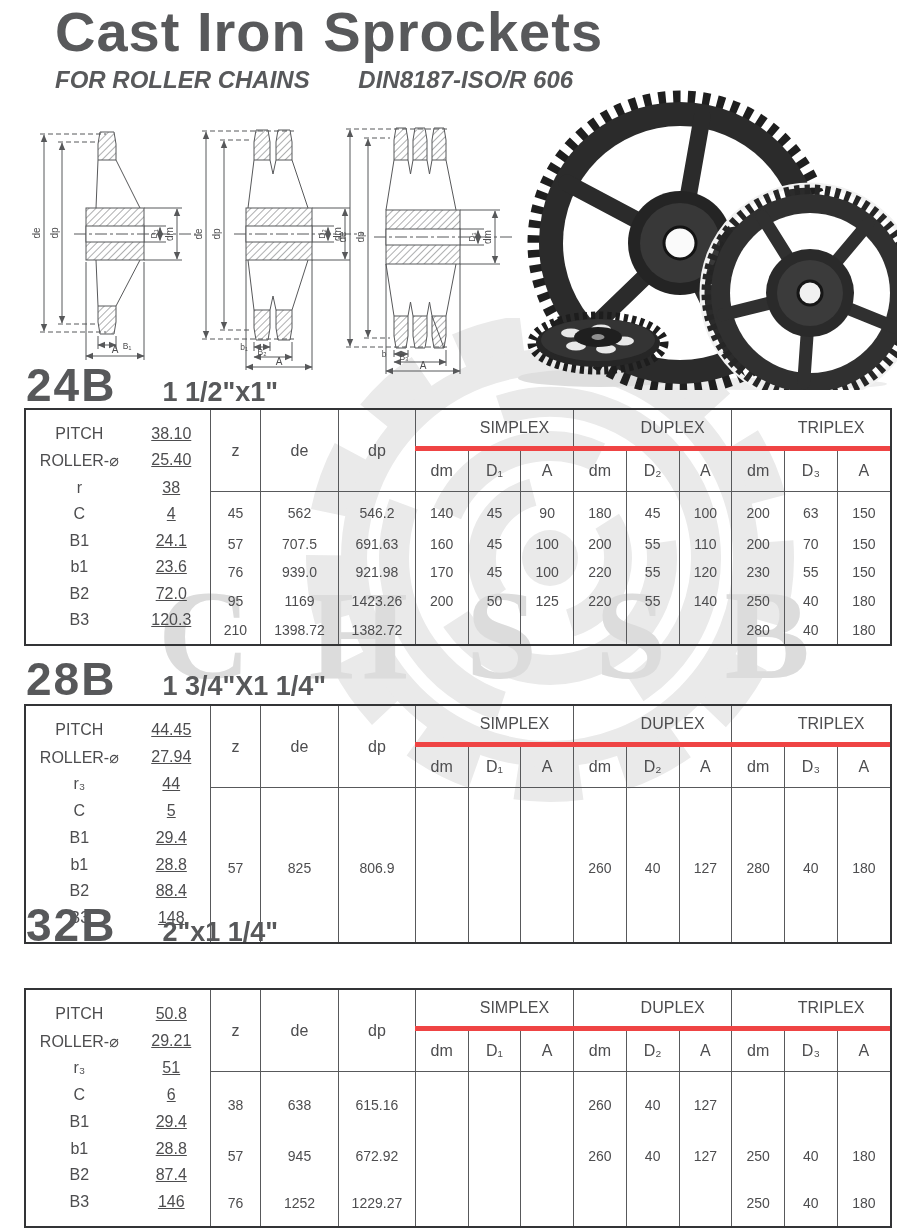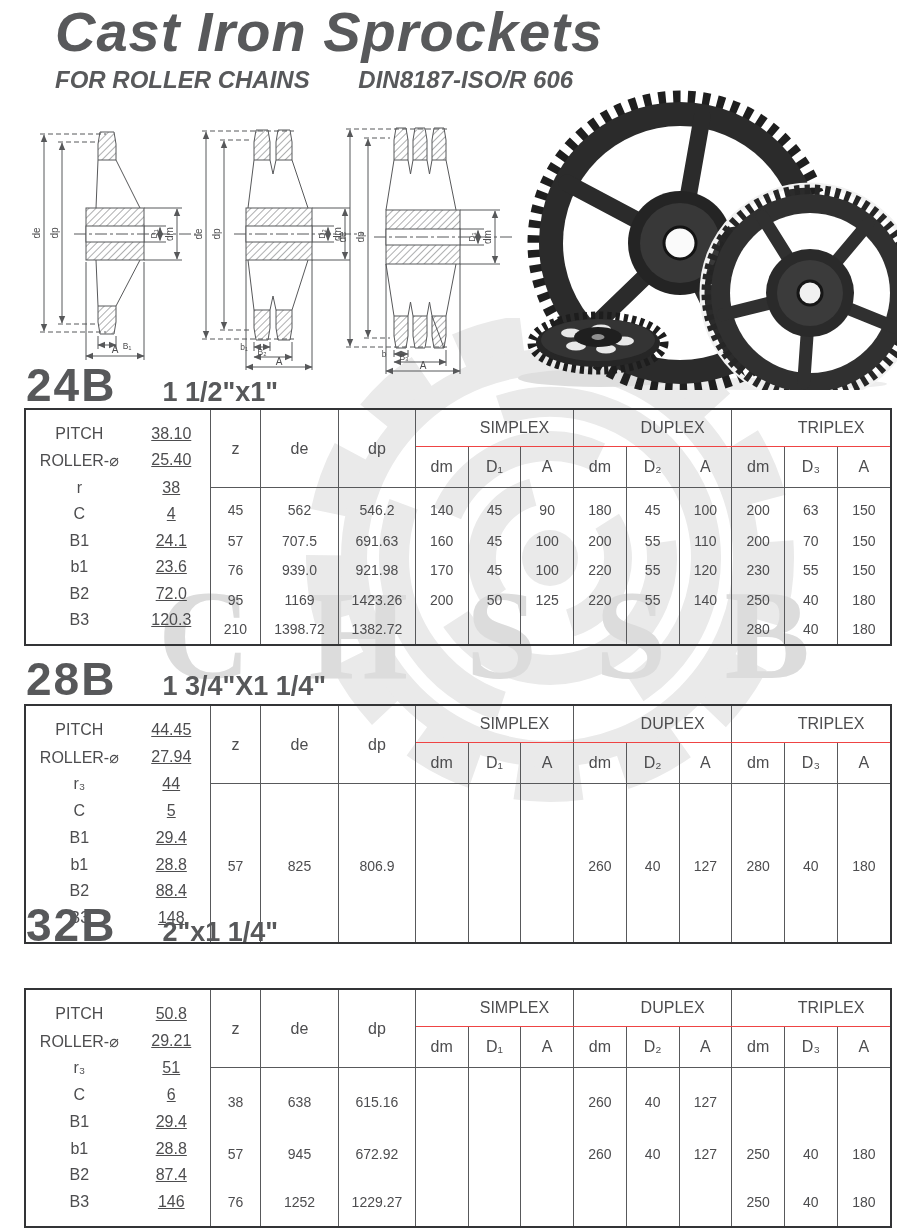--- a/index.html
+++ b/index.html
@@ -1,20 +1,20 @@
 <!DOCTYPE html>
 <html><head>
 <meta charset="utf-8">
 <style>
   html,body{margin:0;padding:0;background:#ffffff;}
   .page{position:relative;width:900px;height:1229px;background:#fff;overflow:hidden;
         font-family:"Liberation Sans","DejaVu Sans",sans-serif;color:#4d4d4f;}
   
   .hdr{position:absolute;left:55px;top:2px;z-index:3;}
-  .hdr h1{margin:0;font-size:56px;line-height:60px;font-weight:bold;font-style:italic;
+  .hdr h1{margin:0;font-size:56px;line-height:60px;font-weight:bold;
           color:#58595b;letter-spacing:1px;}
   .hdr .subtitle{margin-top:4px;font-size:24px;font-weight:bold;font-style:italic;color:#58595b;}
   .hdr .subtitle .gap{margin-left:42px;}
   
   .wm-gear{position:absolute;left:250px;top:318px;z-index:0;}
   .wm-text{position:absolute;left:158px;top:562px;z-index:0;
            font-family:"Liberation Serif","DejaVu Serif",serif;font-weight:bold;
            font-size:128px;letter-spacing:58px;color:#dcdcdc;}
   
   .fig{position:absolute;z-index:2;}
@@ -29,21 +29,21 @@
   .params{width:21.4%;border-right:1px solid #58595b;display:flex;flex-direction:column;
           justify-content:space-evenly;padding:6px 0;box-sizing:border-box;}
   .param-row{display:flex;font-size:16px;}
   .param-row .pl{width:58%;text-align:center;}
   .param-row .pv{width:42%;text-align:center;text-decoration:underline;}
   .spec-table table{border-collapse:collapse;table-layout:fixed;flex:1;height:100%;}
   .spec-table th{font-weight:normal;font-size:16px;color:#4d4d4f;padding:0;}
   th.main{border-bottom:1px solid #58595b;}
   th.main + th.main{border-left:1px solid #58595b;}
   th.dp-col{border-right:1px solid #58595b;}
-  th.grp{border-left:1px solid #58595b;border-bottom:1px solid #ef4444;height:36px;padding-left:40px;}
+  th.grp{border-left:1px solid #58595b;border-bottom:5px solid #ef4444;height:36px;padding-left:40px;}
   th.sub{border-bottom:1px solid #58595b;height:40px;}
   th.sub + th.sub{border-left:1px solid #58595b;}
   .spec-table td{padding:0;text-align:center;font-size:14px;color:#4d4d4f;background:transparent;}
   .spec-table td + td{border-left:1px solid #58595b;}
   tbody[data-rows] td{height:17px;}
   tbody[data-rows] tr:first-child td{padding-top:5px;}
   tbody.filler td{height:auto;}
 </style>
 </head>
 <body>

